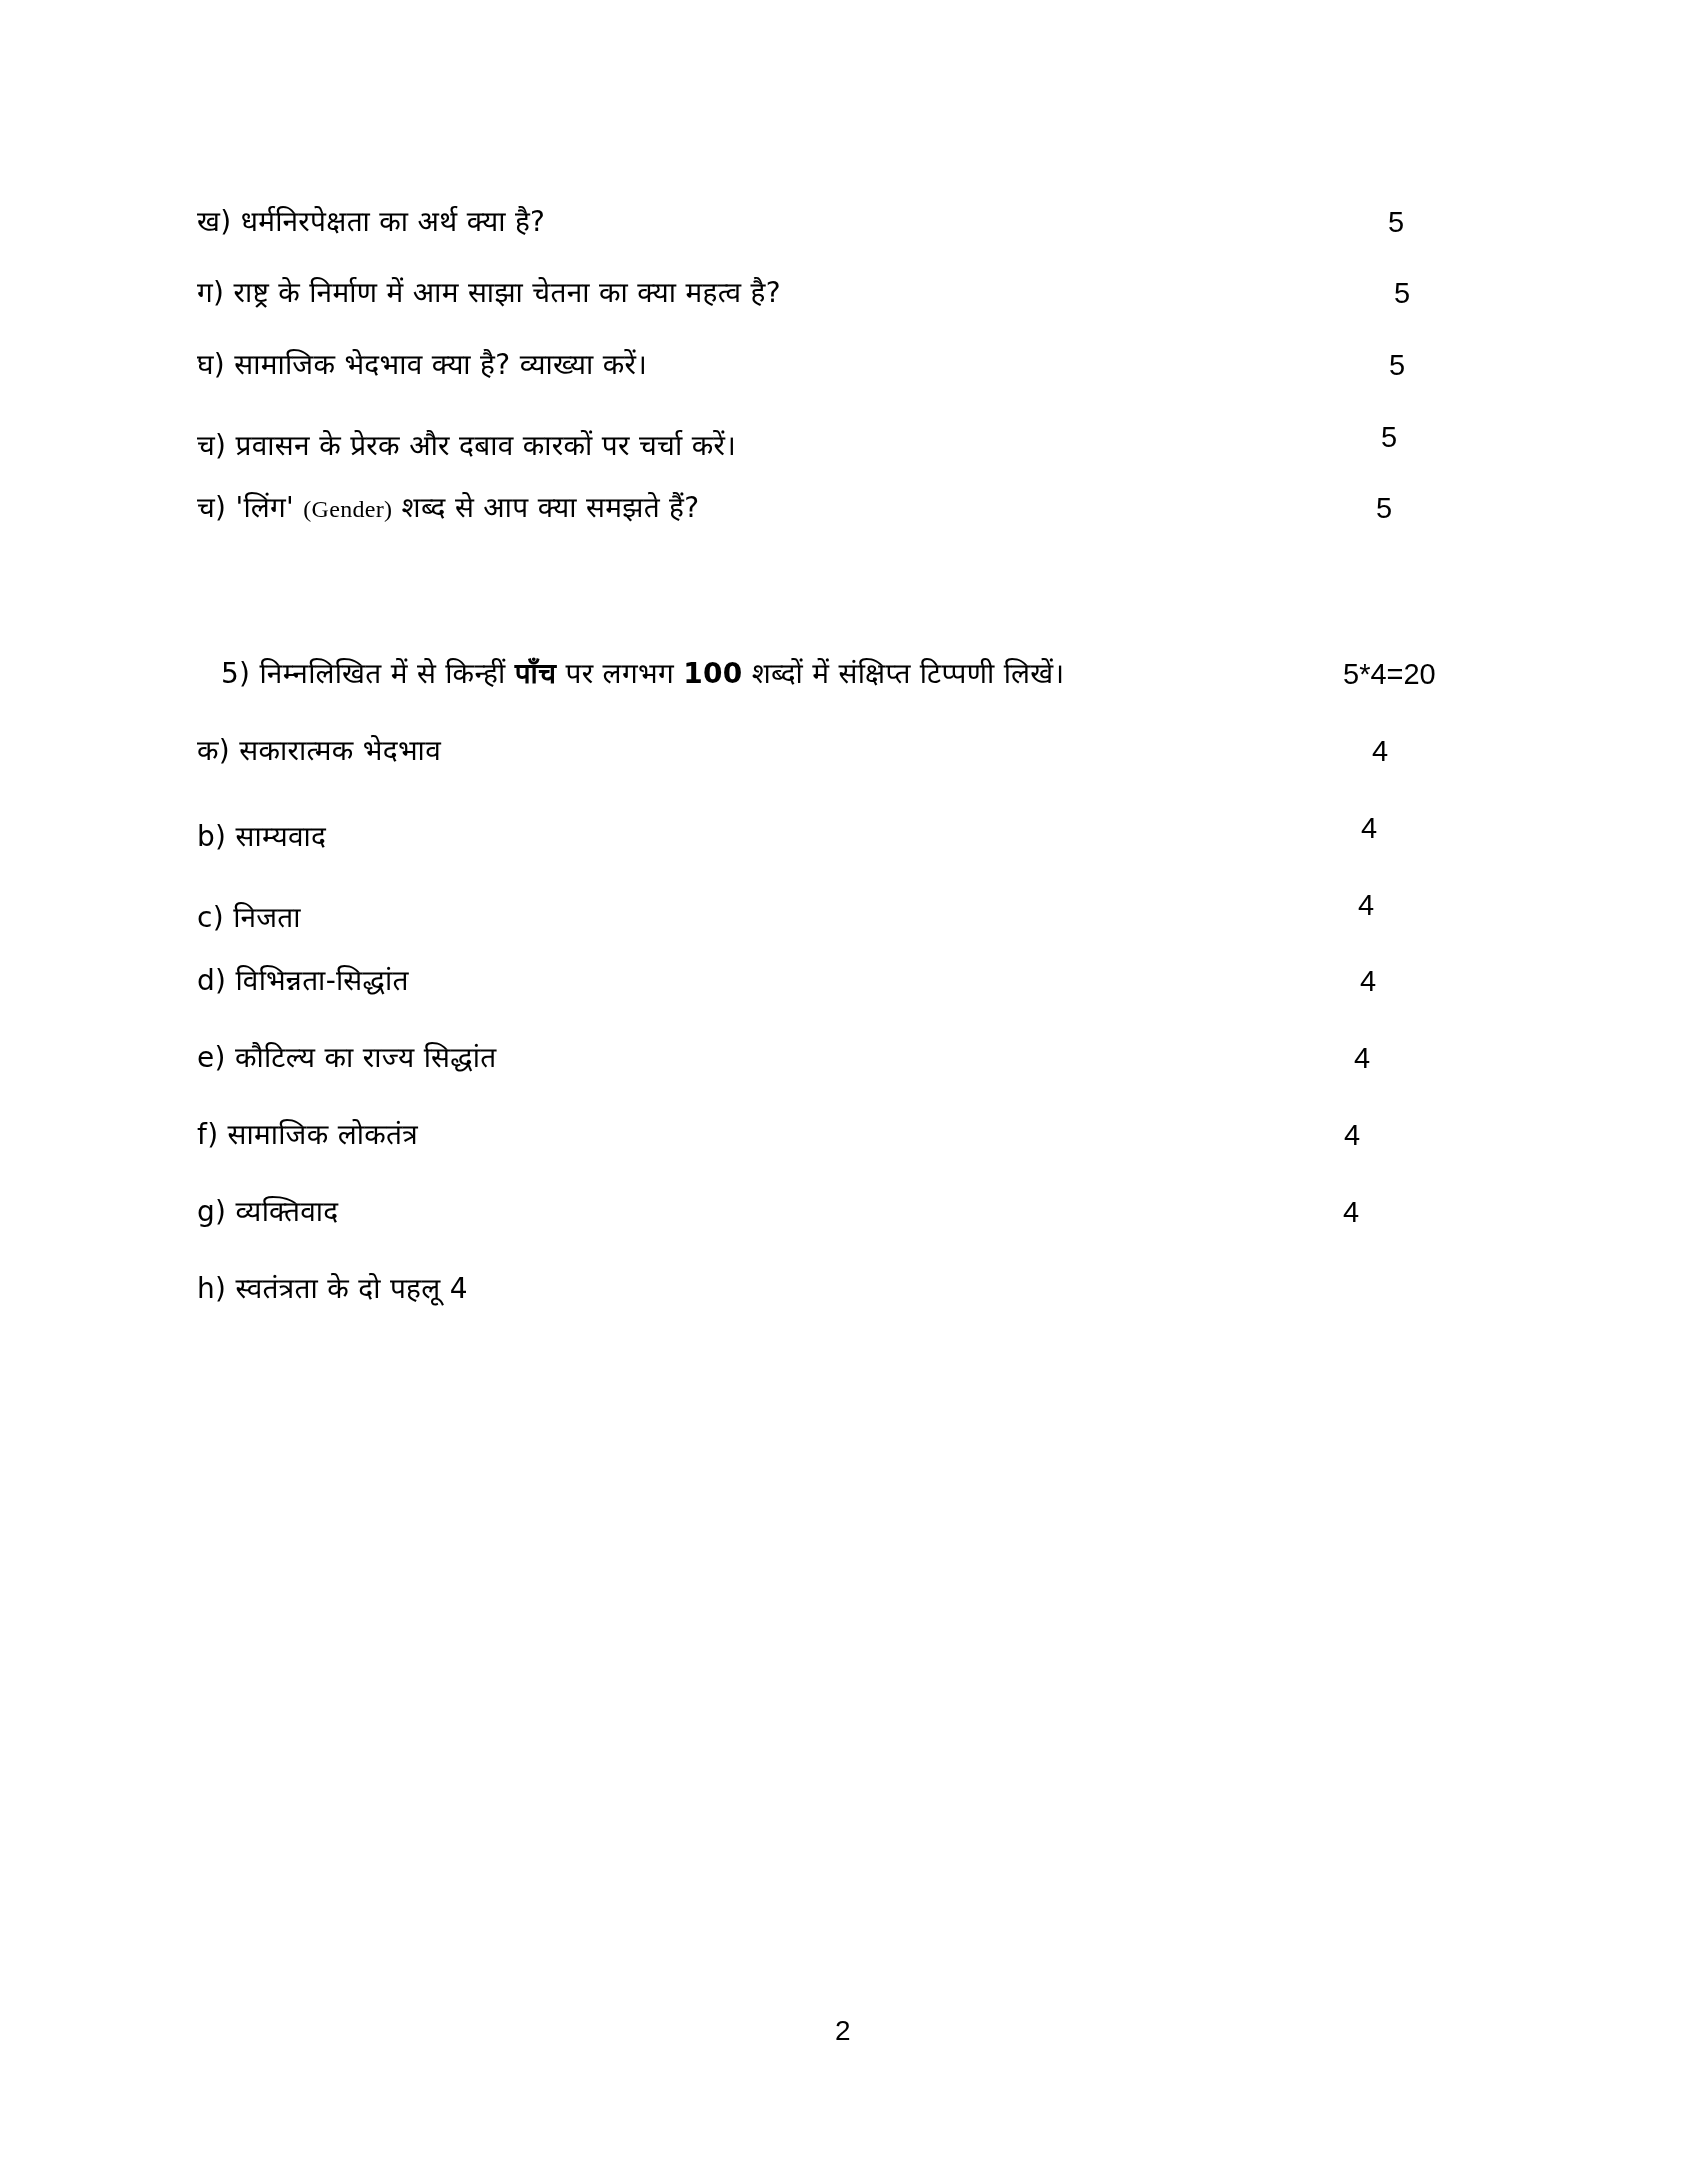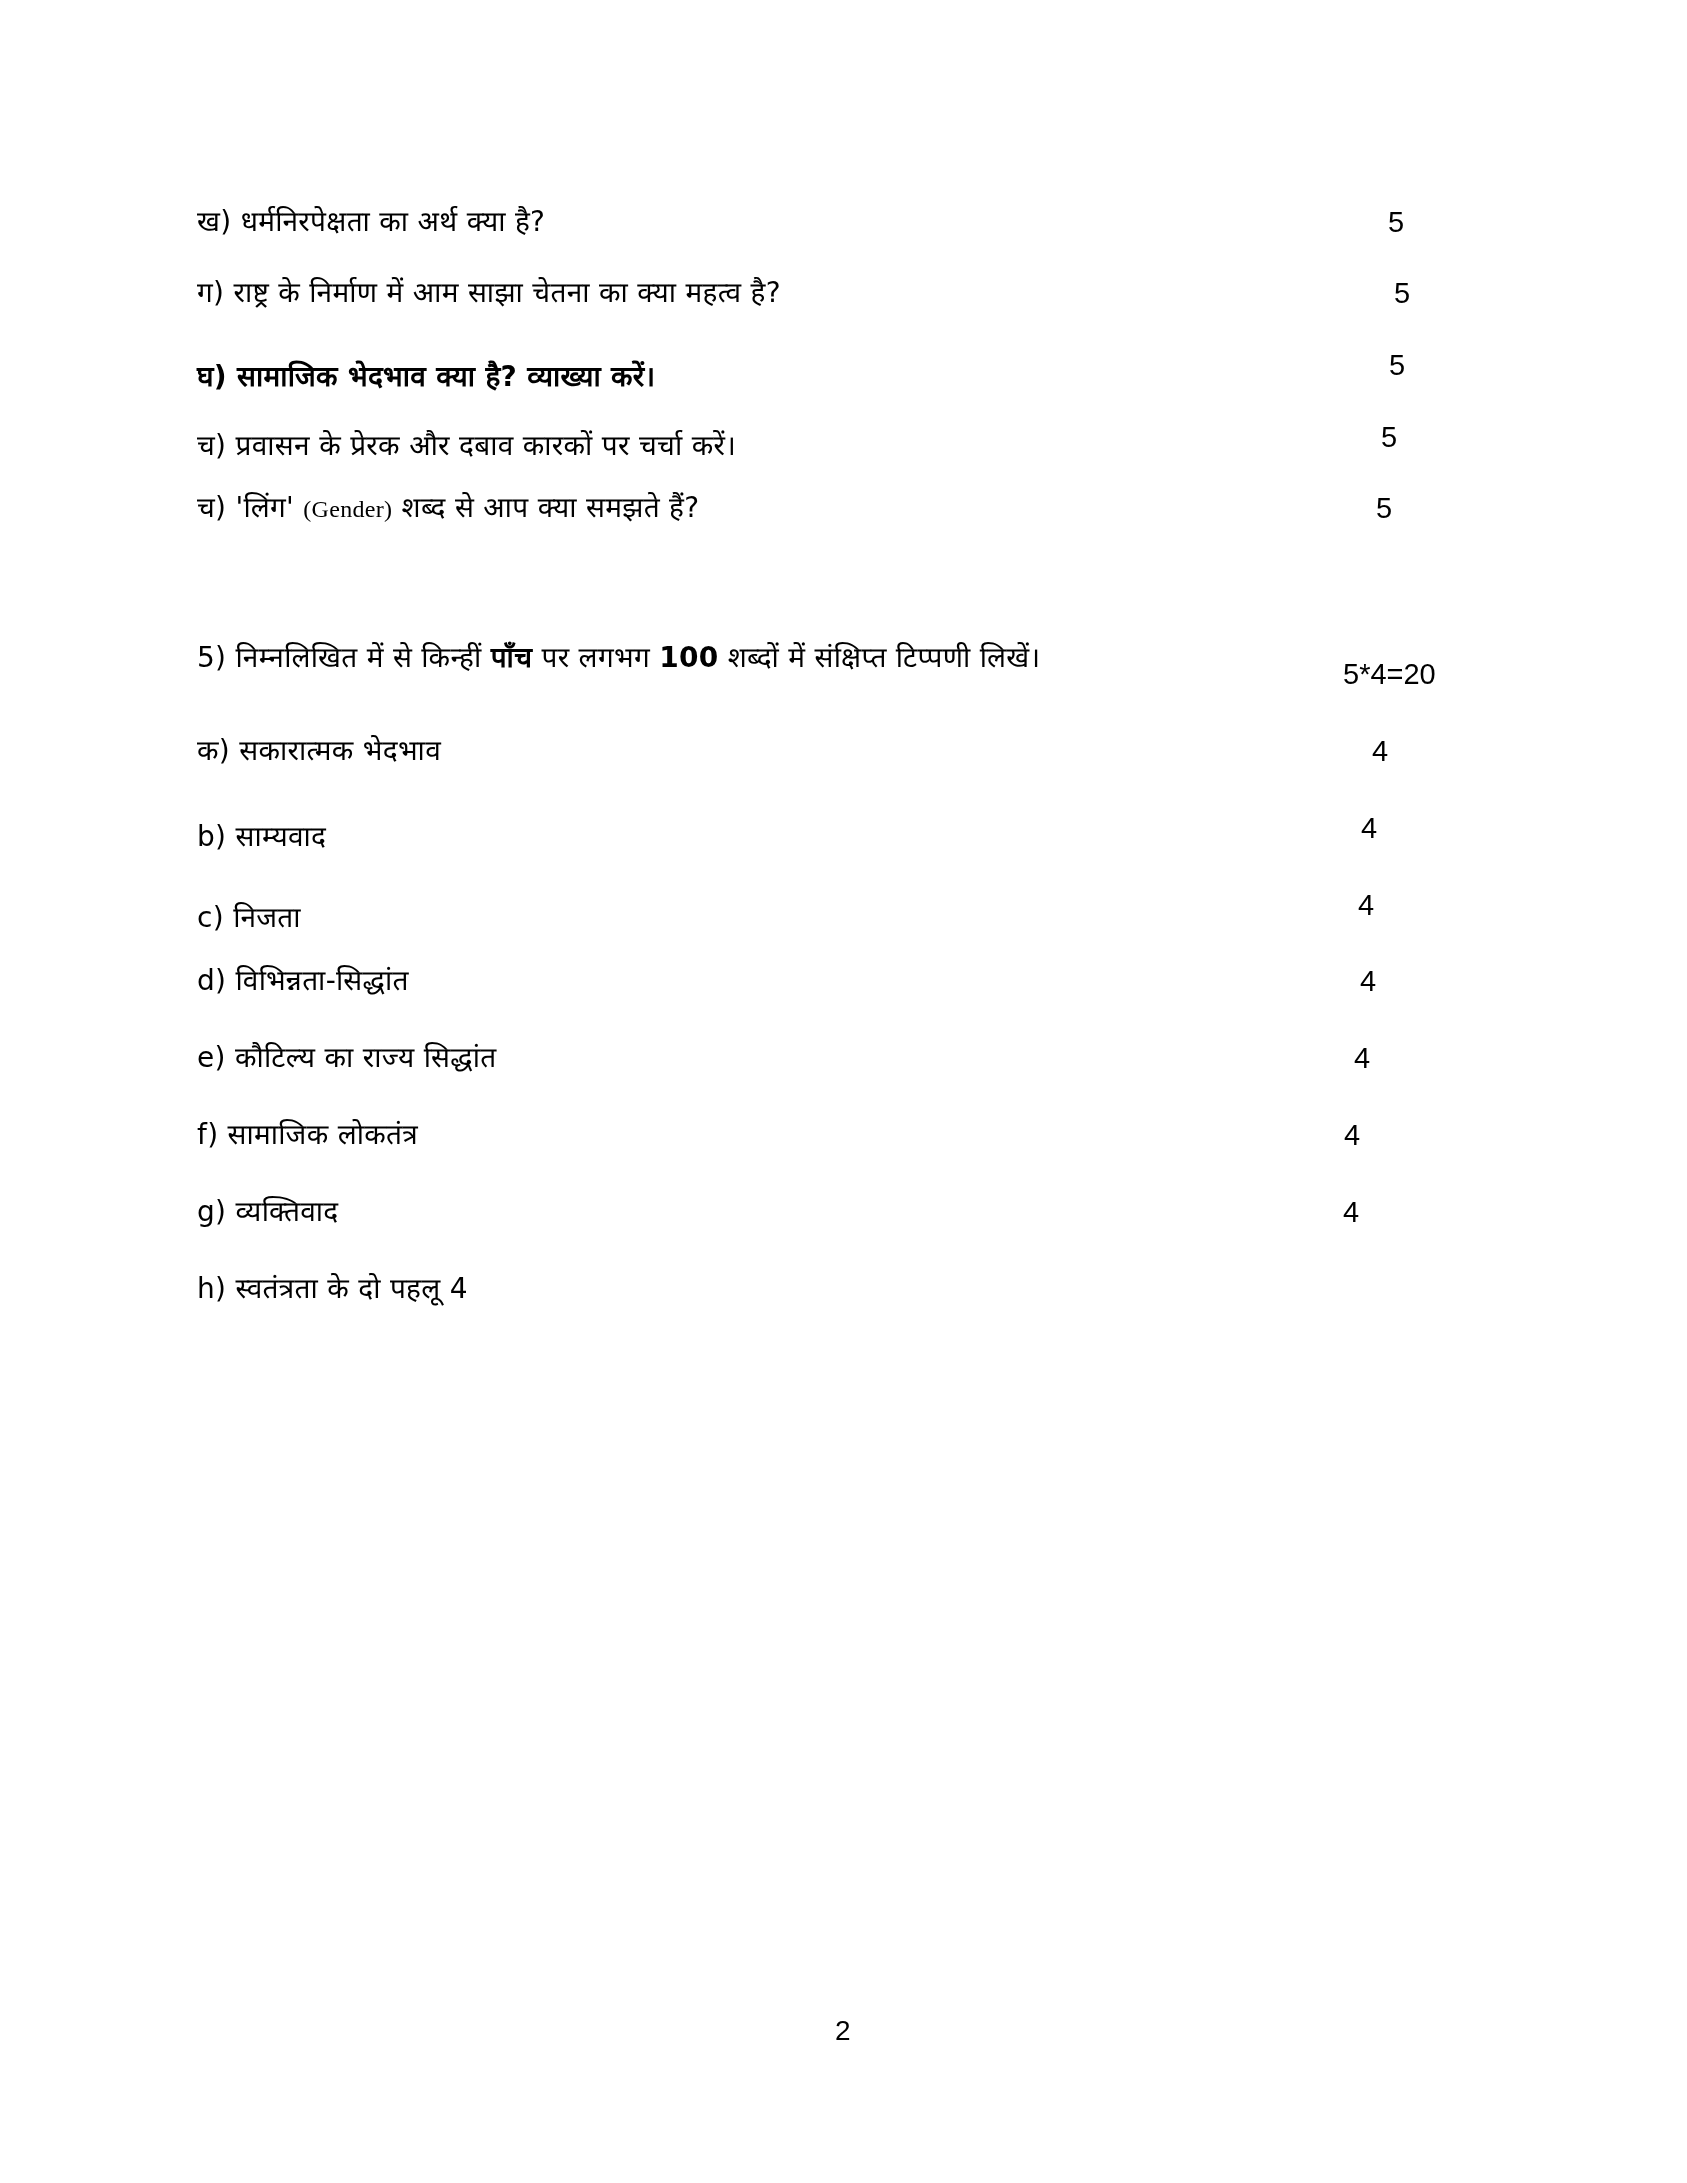--- a/index.html
+++ b/index.html
@@ -61,41 +61,41 @@
     <span>धर्मनिरपेक्षता का अर्थ क्या है?</span>
   </div>
   <div class="marks" style="left:1388px; top:202px;">5</div>
 
   <div class="line" style="top:273px;">
     <span>ग)</span>
     <span>राष्ट्र के निर्माण में आम साझा चेतना का क्या महत्व है?</span>
   </div>
   <div class="marks" style="left:1394px; top:273px;">5</div>
 
-  <div class="line" style="top:357px;font-weight:bold;">
+  <div class="line" style="top:345px;">
     <span>घ)</span>
     <span>सामाजिक भेदभाव क्या है? व्याख्या करें।</span>
   </div>
   <div class="marks" style="left:1389px; top:345px;">5</div>
 
   <div class="line" style="top:417px;margin-top:9px;">
     <span>च)</span>
     <span>प्रवासन के प्रेरक और दबाव कारकों पर चर्चा करें।</span>
   </div>
   <div class="marks" style="left:1381px; top:417px;">5</div>
 
   <div class="line" style="top:488px;">
     <span>च)</span>
     <span>'लिंग'</span>
     <span class="latin-serif">(Gender)</span>
     <span>शब्द से आप क्या समझते हैं?</span>
   </div>
   <div class="marks" style="left:1376px; top:488px;">5</div>
 
-  <div class="line" style="top:638px;">
+  <div class="line" style="top:654px;margin-left:24px;">
     <span>5)</span>
     <span>निम्नलिखित में से किन्हीं</span>
     <span class="bold">पाँच</span>
     <span>पर लगभग</span>
     <span class="bold">100</span>
     <span>शब्दों में संक्षिप्त टिप्पणी लिखें।</span>
   </div>
   <div class="marks" style="left:1343px; top:654px;">5*4=20</div>
 
   <div class="line" style="top:731px;">

